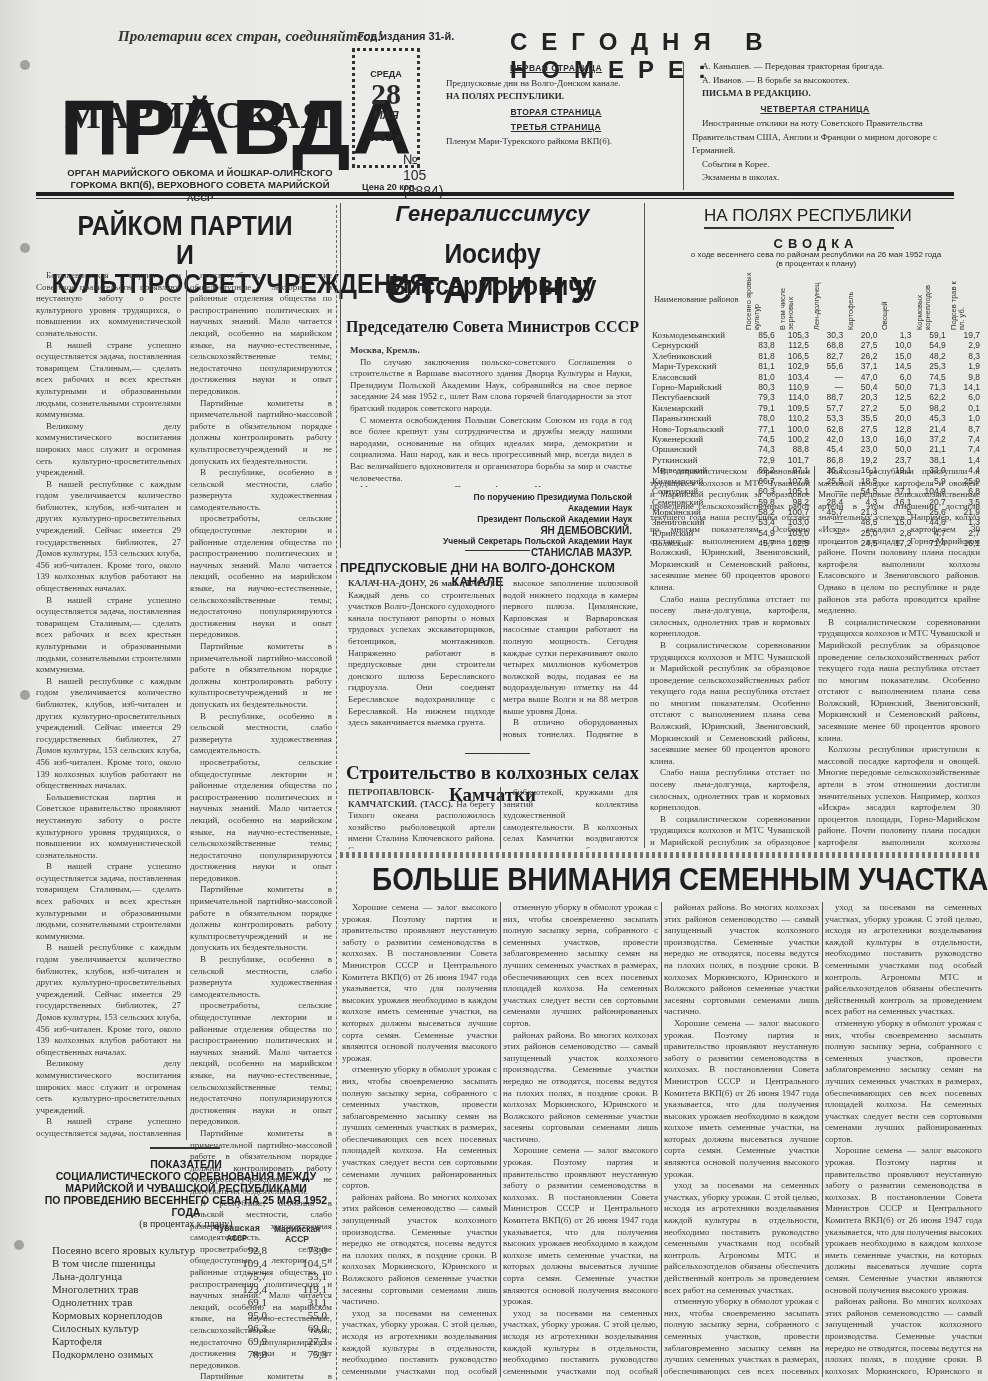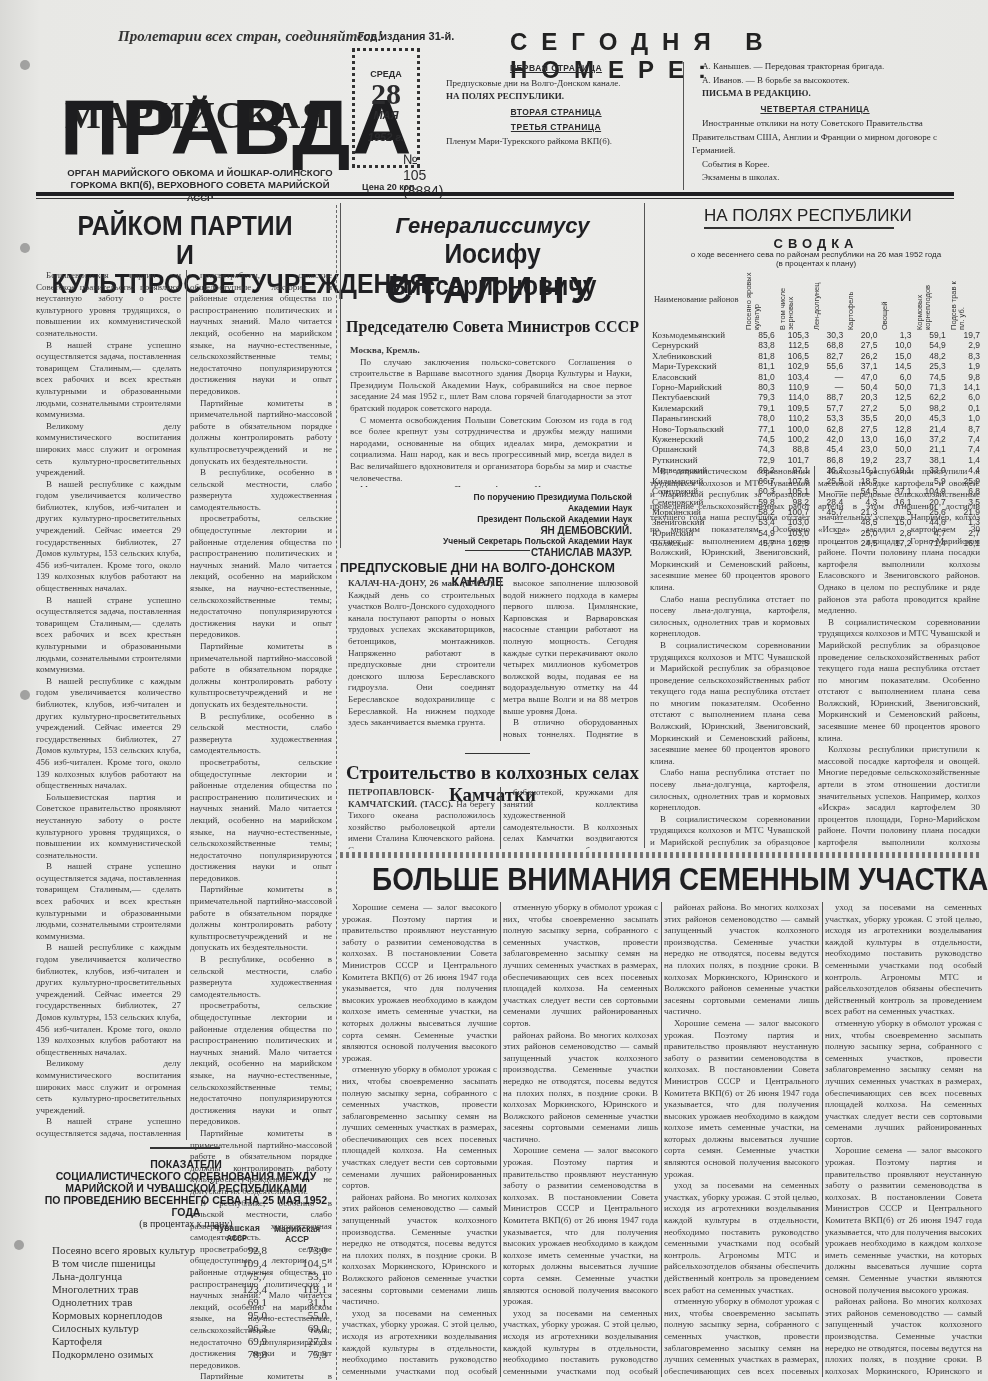--- a/index.html
+++ b/index.html
@@ -194,21 +194,21 @@
         </tr>
     <tr>
           <td>Подкормлено озимых</td>
           <td class="v">78,8</td>
           <td class="v">75,3</td>
         </tr>
   </tbody>
     </table>
 
   <div class="abs" style="left:340px;top:203px;width:1px;height:345px;background:#555"></div>
-  <div class="abs head-big" style="left:345px;top:213px;width:295px;font-size:22px;font-style:italic;font-family:'Liberation Sans',sans-serif">Генералиссимусу</div>
+  <div class="abs head-big" style="left:345px;top:201px;width:295px;font-size:22px;font-style:italic;font-family:'Liberation Sans',sans-serif">Генералиссимусу</div>
   <div class="abs head-big" style="left:345px;top:238px;width:295px;font-size:28px;transform:scaleX(.88);transform-origin:center">Иосифу Виссарионовичу</div>
   <div class="abs head-big" style="left:345px;top:270px;width:295px;font-size:36px;letter-spacing:6px">СТАЛИНУ</div>
   <div class="abs head-big" style="left:345px;top:318px;width:295px;font-size:16px;font-family:'Liberation Serif',serif">Председателю Совета Министров СССР</div>
   <div class="abs text" style="left:350px;top:345px;width:282px;height:142px">
     <div style="font-weight:bold">Москва, Кремль.</div>
     <p>По случаю заключения польско-советского Соглашения о строительстве в Варшаве высотного здания Дворца Культуры и Науки, Президиум Польской Академии Наук, собравшийся на свое первое заседание 24 мая 1952 г., шлет Вам слова горячей благодарности за этот братский подарок советского народа.</p>
     <p>С момента освобождения Польши Советским Союзом из года в год все более крепнут узы сотрудничества и дружбы между нашими народами, основанные на общих идеалах мира, демократии и социализма. Наш народ, как и весь прогрессивный мир, всегда видел в Вас величайшего вдохновителя и организатора борьбы за мир и счастье человечества.</p>
     <p>Мы радуемся тому, что Польская Академия Наук — высшее научное учреждение народной Польши — будет заседать в Доме Культуры и Науки, являющемся символом братской дружбы наших народов, символом веры в человека. Зал, сквозь творческие силы которого строительство высших вершин культуры, является выразителем и реализатором которых являетесь Вы.</p>
   </div>
   <div class="abs" style="left:440px;top:492px;width:192px;text-align:right;font-size:8.5px;line-height:11px;font-weight:bold;font-family:'Liberation Sans',sans-serif">

